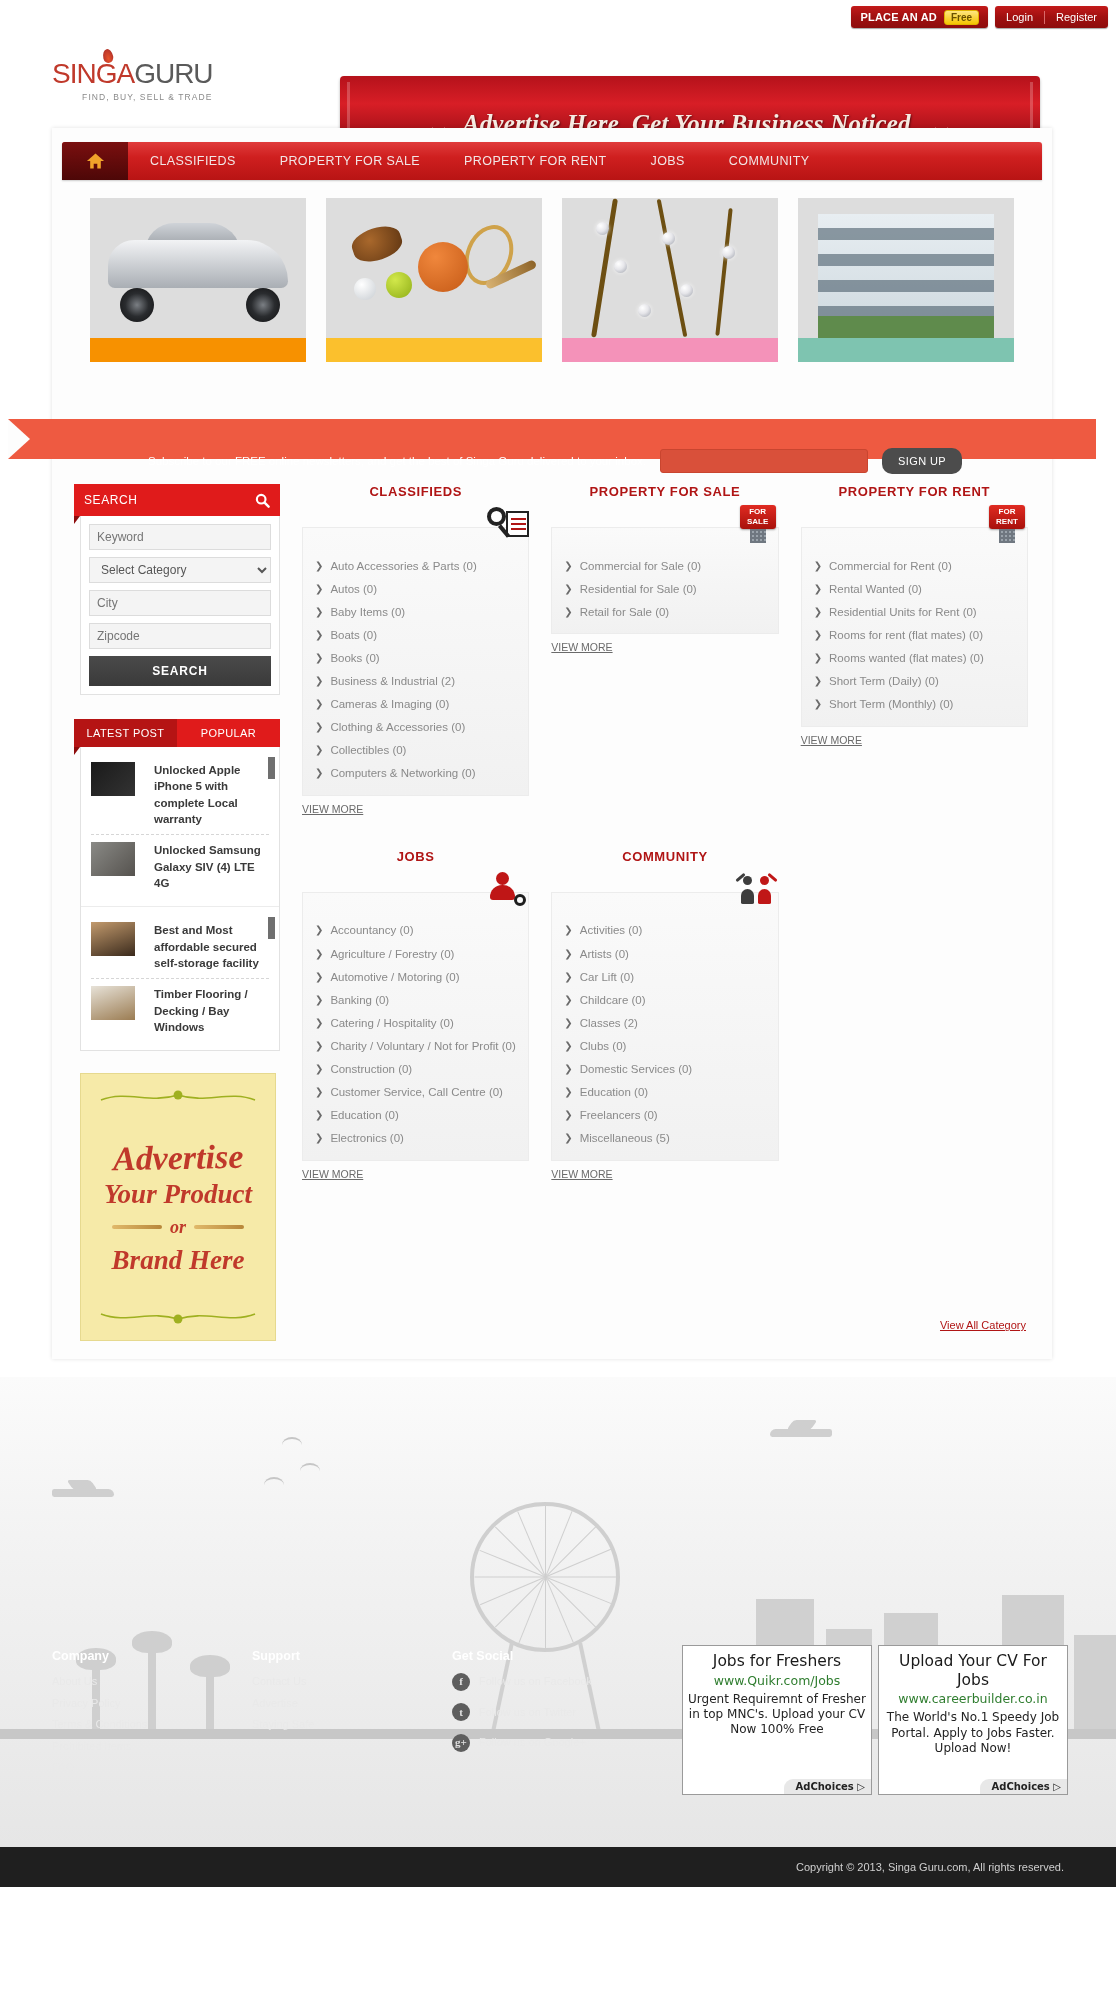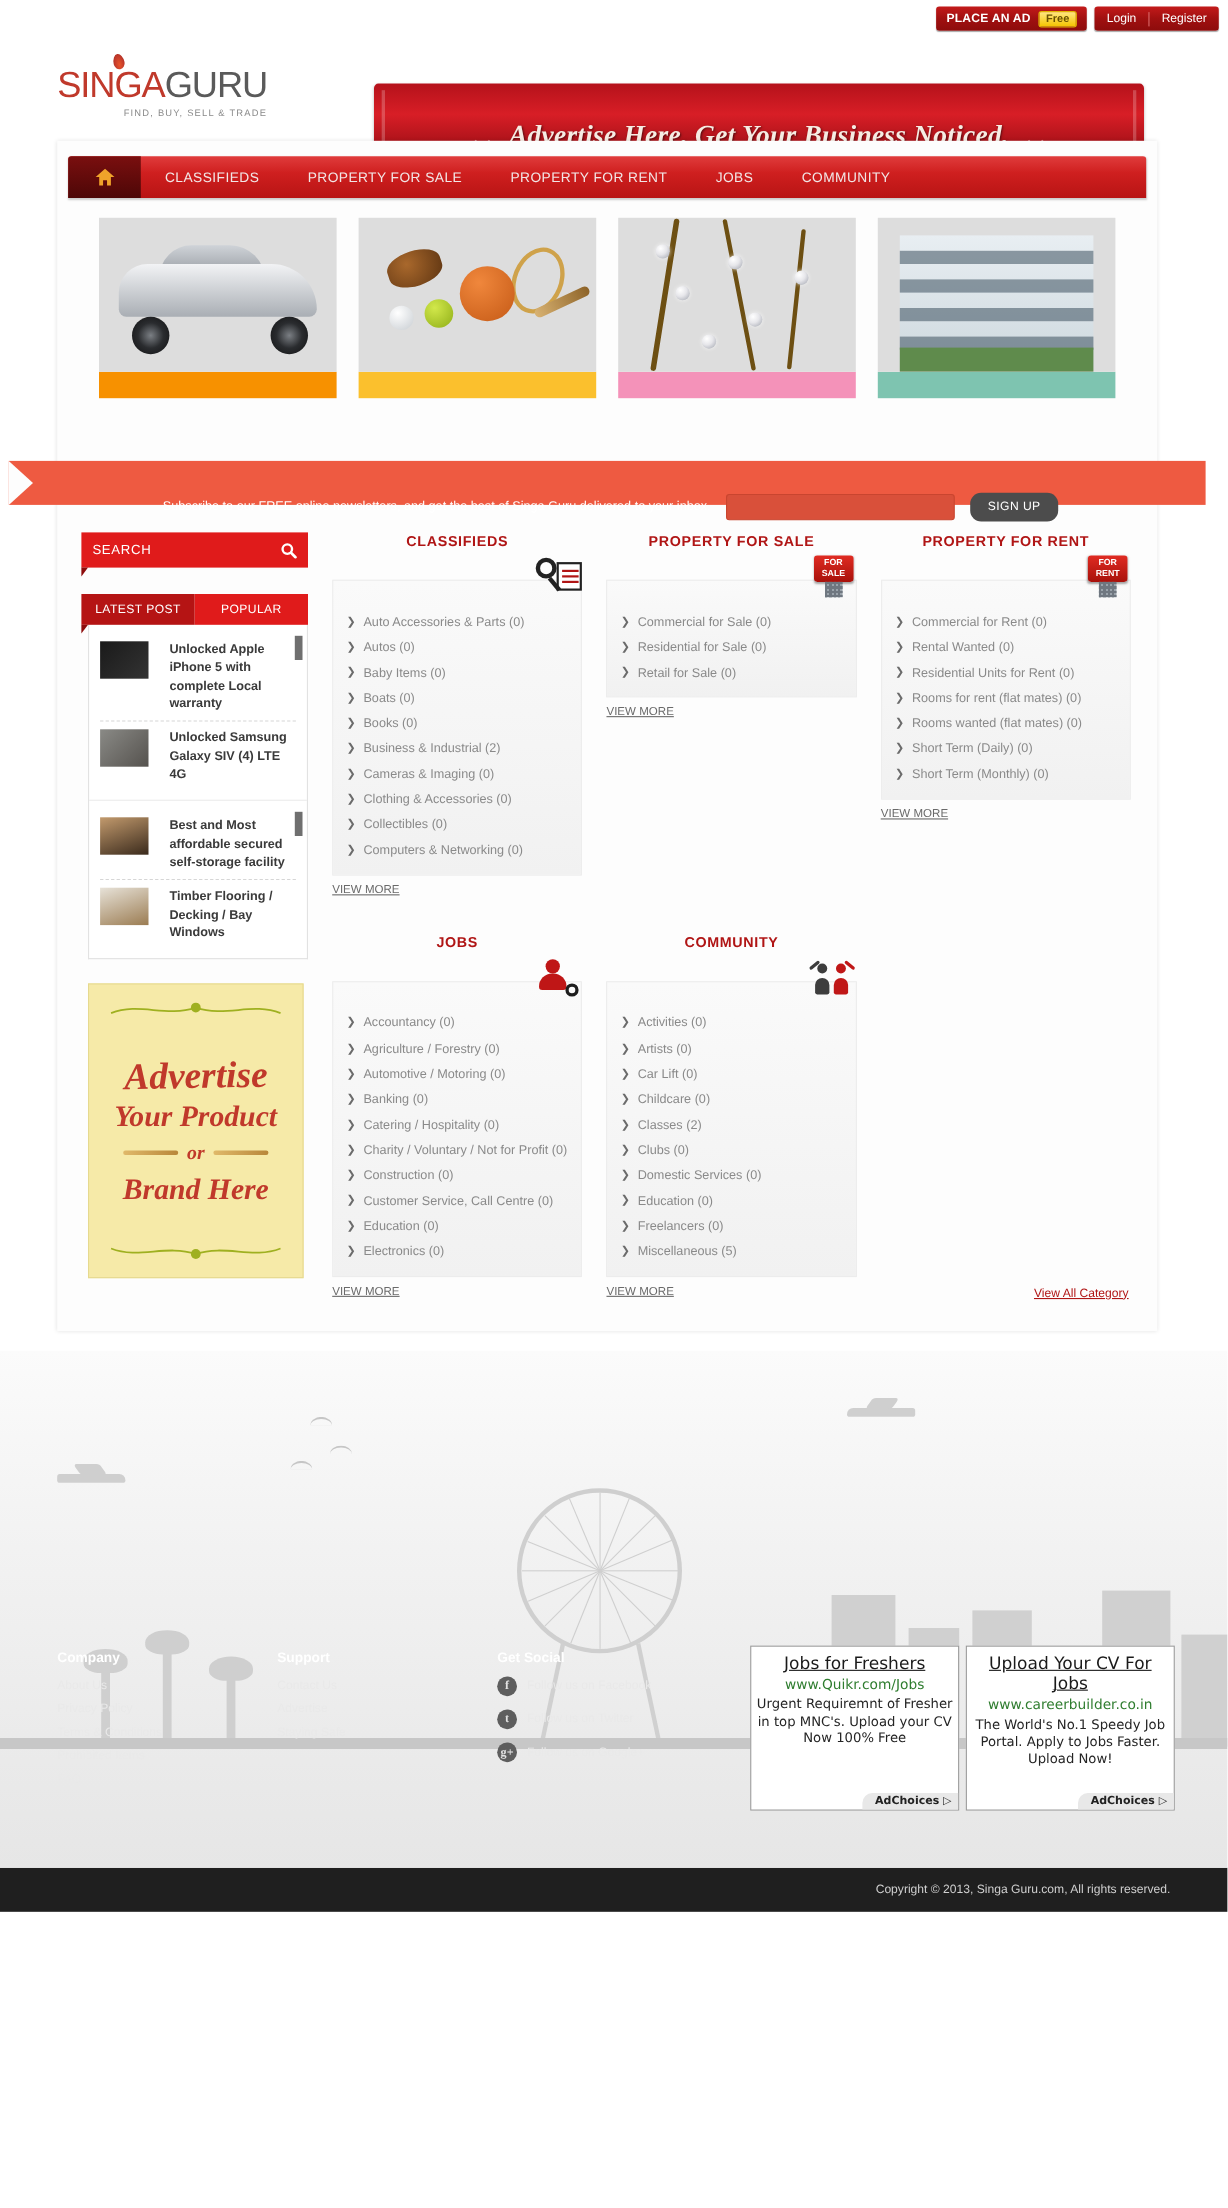--- a/index.html
+++ b/index.html
@@ -33,21 +33,21 @@
     height: 22px; display:flex; align-items:center;
     background: linear-gradient(to bottom,#c31a1a 0%, #a01010 50%, #8d0c0c 100%);
     border-radius:3px; box-shadow: 0 1px 1px rgba(0,0,0,.35);
   }
   .btn-auth span { color:#fff; font-size:11px; padding: 0 11px; }
   .btn-auth .sep { width:1px; height:13px; background:#d96a6a; padding:0; }
 
   
   .brandrow { position: relative; height: 82px; }
   .logo { position:absolute; left: 52px; top: 22px; }
-  .logo-text { font-size: 33px; letter-spacing: -1px; line-height: 1; }
+  .logo-text { font-size: 28px; letter-spacing: -1px; line-height: 1; }
   .logo-text .s1 { color:#c0392b; font-weight:300; }
   .logo-text .s2 { color:#5a5a5a; font-weight:300; }
   .logo-sub { font-size: 8.5px; color:#8a8a8a; letter-spacing:1.1px; text-align:right; margin-top:4px; }
   .flame { position:absolute; left: 51px; top: -11px; width:10px; height:14px;
            background: radial-gradient(ellipse at 50% 70%, #e8542a 0%, #c0392b 60%, #8d1f12 100%);
            border-radius: 50% 50% 50% 50% / 60% 60% 40% 40%; transform: rotate(-12deg); }
 
   .ad-banner {
     position:absolute; left: 340px; top: 38px; width: 700px; height: 62px;
     background: linear-gradient(to bottom, #b5121b 0%, #d81e26 45%, #9e0f16 100%);
@@ -288,21 +288,21 @@
   .fcol h4 { font-size:12.5px; margin-bottom: 8px; color:#ffffff; }
   .fcol a { display:block; font-size:11px; color:#e9e9e9; text-decoration:none; line-height: 1.95; }
   .social a { display:flex; align-items:center; gap:9px; margin-bottom: 9px; font-size:11px; color:#e9e9e9; text-decoration:none; }
   .sico { width:18px; height:18px; border-radius:50%; background:#5e5e5e; color:#e2e2e2;
           font-size:11px; font-weight:bold; display:flex; align-items:center; justify-content:center;
           font-family:"Liberation Serif",serif; }
 
   .adbox-row { position:absolute; right: 48px; top: 268px; display:flex; gap: 6px; }
   .adbox { width: 190px; height: 150px; background:#fff; border:1px solid #9a9a9a;
            padding: 6px 4px 0 4px; text-align:center; position:relative; font-family:"DejaVu Sans", sans-serif; }
-  .adbox .h { font-size:15.5px; color:#1a1a1a; text-decoration:underline; line-height:1.2; }
+  .adbox .h { font-size:15.5px; color:#1a1a1a; line-height:1.2; }
   .adbox .u { font-size:12.5px; color:#2f7d2f; line-height:1.35; margin-top:2px; }
   .adbox .d { font-size:12px; color:#242424; line-height:1.28; margin-top:2px; }
   .adchoices { position:absolute; right:0; bottom:0; background:#e8e8e8; border-top-left-radius:9px;
                font-size:10px; font-weight:bold; color:#222; padding: 2px 6px 2px 12px; }
 
   .copyright { width:1116px; height: 40px; background:#1f1f1f; display:flex; align-items:center;
                justify-content:flex-end; }
   .copyright span { color:#cfcfcf; font-size:11px; padding-right: 52px; }
 </style>
 </head>
@@ -440,20 +440,29 @@
       <div class="sidebar">
 
         <div>
           <div class="panel-head">
             <span class="t">SEARCH</span>
             <svg width="15" height="15" viewBox="0 0 16 16">
               <circle cx="6.6" cy="6.6" r="4.6" fill="none" stroke="#fff" stroke-width="2.3"></circle>
               <line x1="10.2" y1="10.2" x2="14.5" y2="14.5" stroke="#fff" stroke-width="2.6" stroke-linecap="round"></line>
             </svg>
           </div>
+          <div class="panel-body">
+            <input class="field" type="text" placeholder="Keyword" style="">
+            <select class="field">
+              <option>Select Category</option>
+            </select>
+            <input class="field" type="text" placeholder="City" style="">
+            <input class="field" type="text" placeholder="Zipcode" style="">
+            <button class="btn-search">SEARCH</button>
+          </div>
         </div>
 
         <div>
           <div class="tabs">
             <div class="tab active">LATEST POST</div>
             <div class="tab inactive">POPULAR</div>
           </div>
           <div class="posts">
 
             <div class="post-group">

